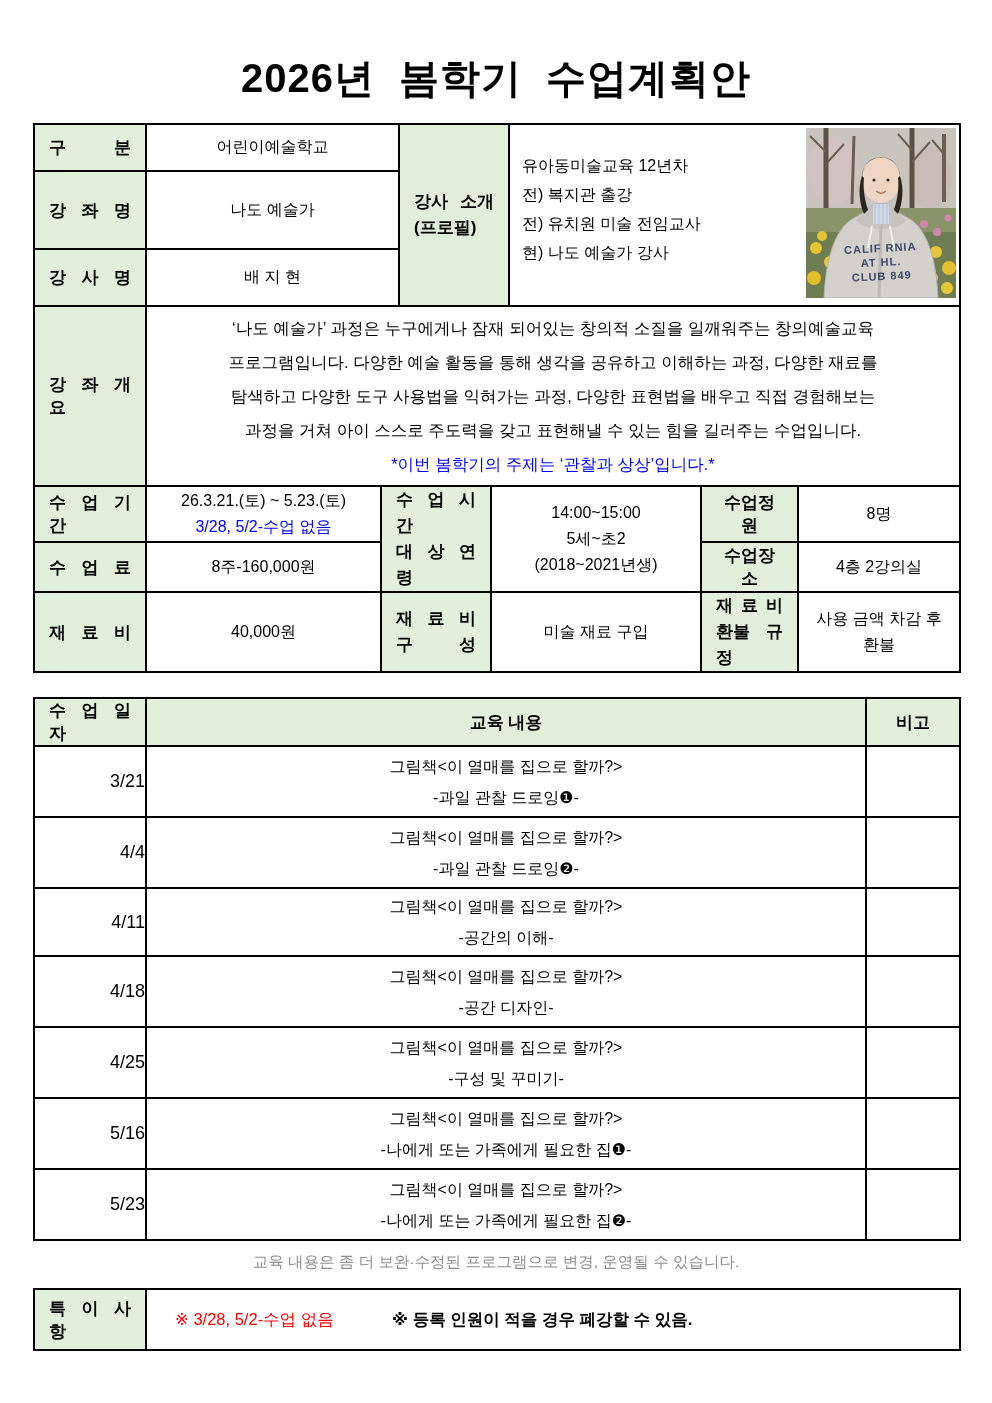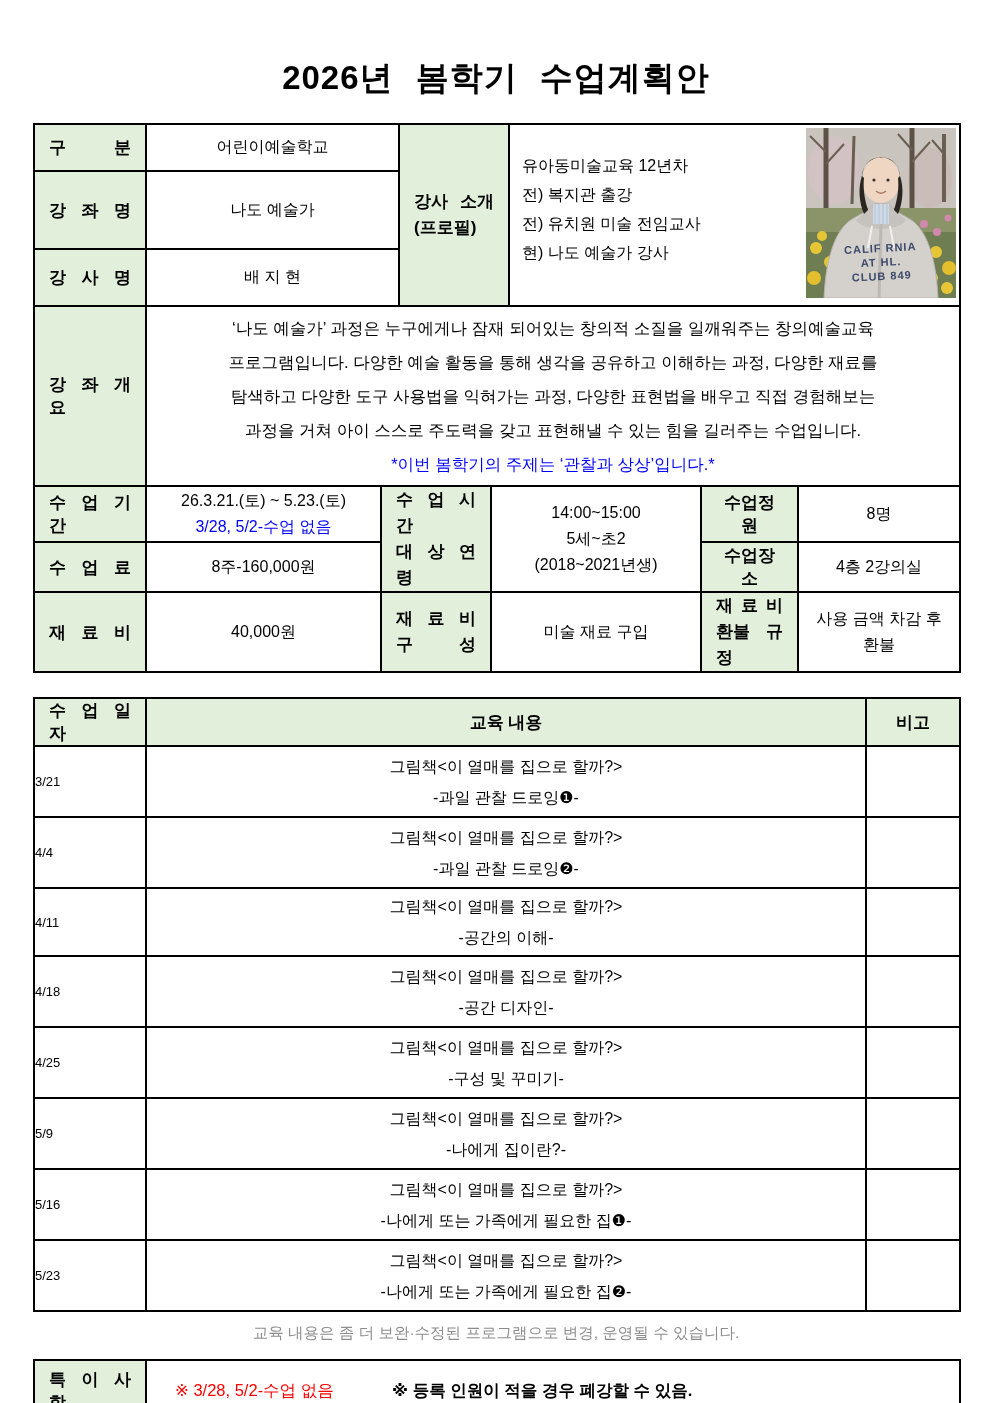--- a/index.html
+++ b/index.html
@@ -6,21 +6,21 @@
   html, body { width: 992px; background: #ffffff; }
   body {
     height: 1403px;
     overflow: hidden;
     font-family: "Liberation Sans", "DejaVu Sans", sans-serif;
     color: #000;
   }
   .page-title {
     margin-top: 58px;
     text-align: center;
-    font-size: 33px;
+    font-size: 40px;
     font-weight: bold;
     letter-spacing: 1px;
     word-spacing: 12px;
     line-height: 40px;
   }
   .block { width: 926px; margin: 0 auto; }
   .block-top { margin-top: 25px; border-radius: 21px; }
   table.tbl {
     width: 926px;
     border-collapse: collapse;
@@ -39,21 +39,21 @@
   .c { text-align: center; text-align-last: center; }
   .jline { text-align: justify; text-align-last: justify; text-justify: inter-character; line-height: 26px; }
   .val { text-align: center; font-size: 16px; }
   .val-sm { text-align: center; font-size: 16px; line-height: 26px; }
   .blue { color: #0000ff; }
   .red { color: #ff0000; }
   .profile-cell { position: relative; padding: 6px 160px 18px 12px; }
   .profile-lines { font-size: 16px; line-height: 29px; text-align: left; }
   .photo-wrap { position: absolute; top: 3px; right: 3px; width: 150px; height: 170px; }
   .overview-body { font-size: 16.5px; line-height: 34px; text-align: center; padding: 4px 6px; }
-  .sched-date { text-align: left; font-size: 13px; }
+  .sched-date { text-align: right; font-size: 18px; padding-left: 20px; }
   .sched-content { text-align: center; font-size: 16px; line-height: 31px; padding: 2px 8px; }
   .footer-note {
     text-align: center;
     color: #8d8d8d;
     font-size: 15.5px;
     margin-top: 11px;
     margin-bottom: 15px;
   }
   .special-content { display: flex; align-items: center; font-size: 16.5px; padding: 0; }
   .special-red { flex: 0 0 auto; padding-left: 28px; min-width: 245px; text-align: left; }
@@ -272,28 +272,20 @@
     </tr>
     <tr>
       <td class="sched-date" style="height:71px">4/25</td>
       <td class="sched-content">
         <div>그림책&lt;이 열매를 집으로 할까?&gt;</div>
         <div>-구성 및 꾸미기-</div>
       </td>
       <td></td>
     </tr>
     <tr>
-      <td class="sched-date" style="height:71px">5/9</td>
-      <td class="sched-content">
-        <div>그림책&lt;이 열매를 집으로 할까?&gt;</div>
-        <div>-나에게 집이란?-</div>
-      </td>
-      <td></td>
-    </tr>
-    <tr>
       <td class="sched-date" style="height:71px">5/16</td>
       <td class="sched-content">
         <div>그림책&lt;이 열매를 집으로 할까?&gt;</div>
         <div>-나에게 또는 가족에게 필요한 집❶-</div>
       </td>
       <td></td>
     </tr>
     <tr>
       <td class="sched-date" style="height:71px">5/23</td>
       <td class="sched-content">

